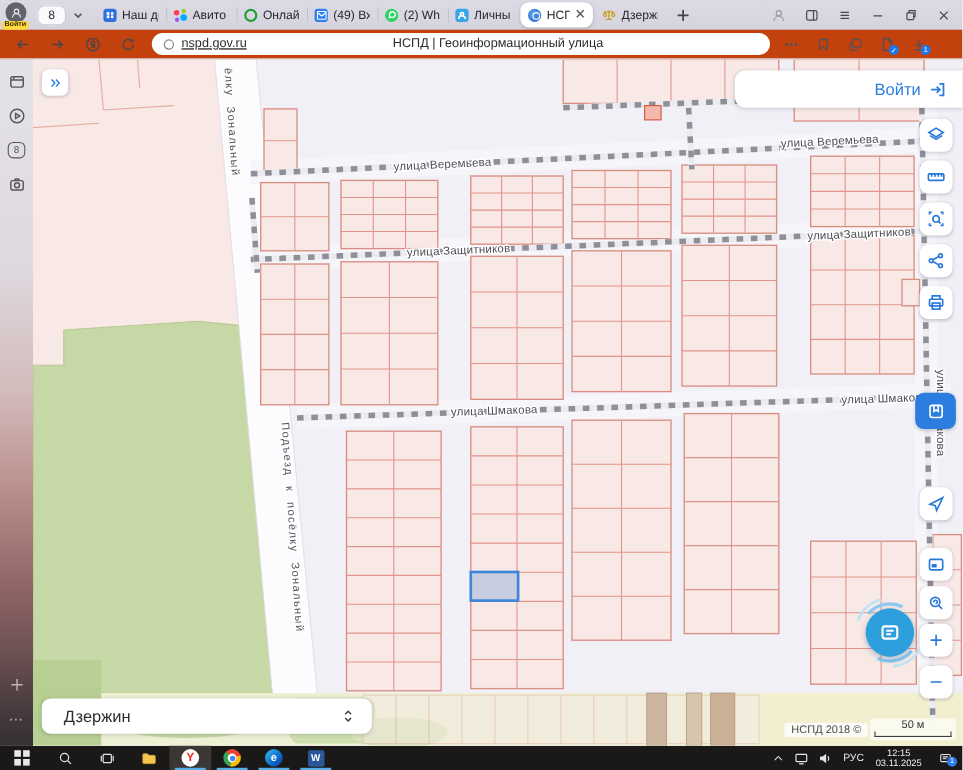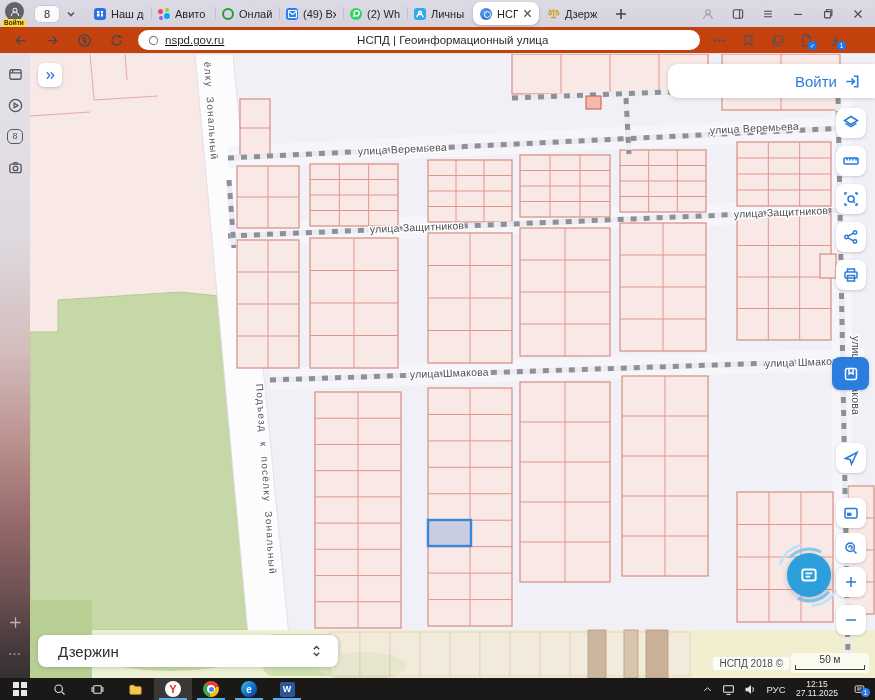--- a/index.html
+++ b/index.html
@@ -762,21 +762,21 @@
         </div>
       <div class="tr" style="width:22px">
           <svg viewBox="0 0 16 16">
             <path d="M2.5 6.5v3h2.5l3 2.5v-8l-3 2.5Z" fill="#e6e6e6"></path>
             <path d="M10.5 5.5a3.5 3.5 0 0 1 0 5"></path>
           </svg>
         </div>
       <div class="tr lang">РУС</div>
       <div class="tr clock" style="display:flex">
         <span>12:15</span>
-        <span>27.11.2025</span>
+        <span>03.11.2025</span>
       </div>
       <div class="tr notif">
         <svg viewBox="0 0 18 18">
             <rect x="3" y="4" width="12" height="9" rx="1.5"></rect>
             <path d="M5.5 7h7M5.5 9.5h5"></path>
           </svg>
         <span class="mini-badge">1</span>
       </div>
     </div>
   </div>

